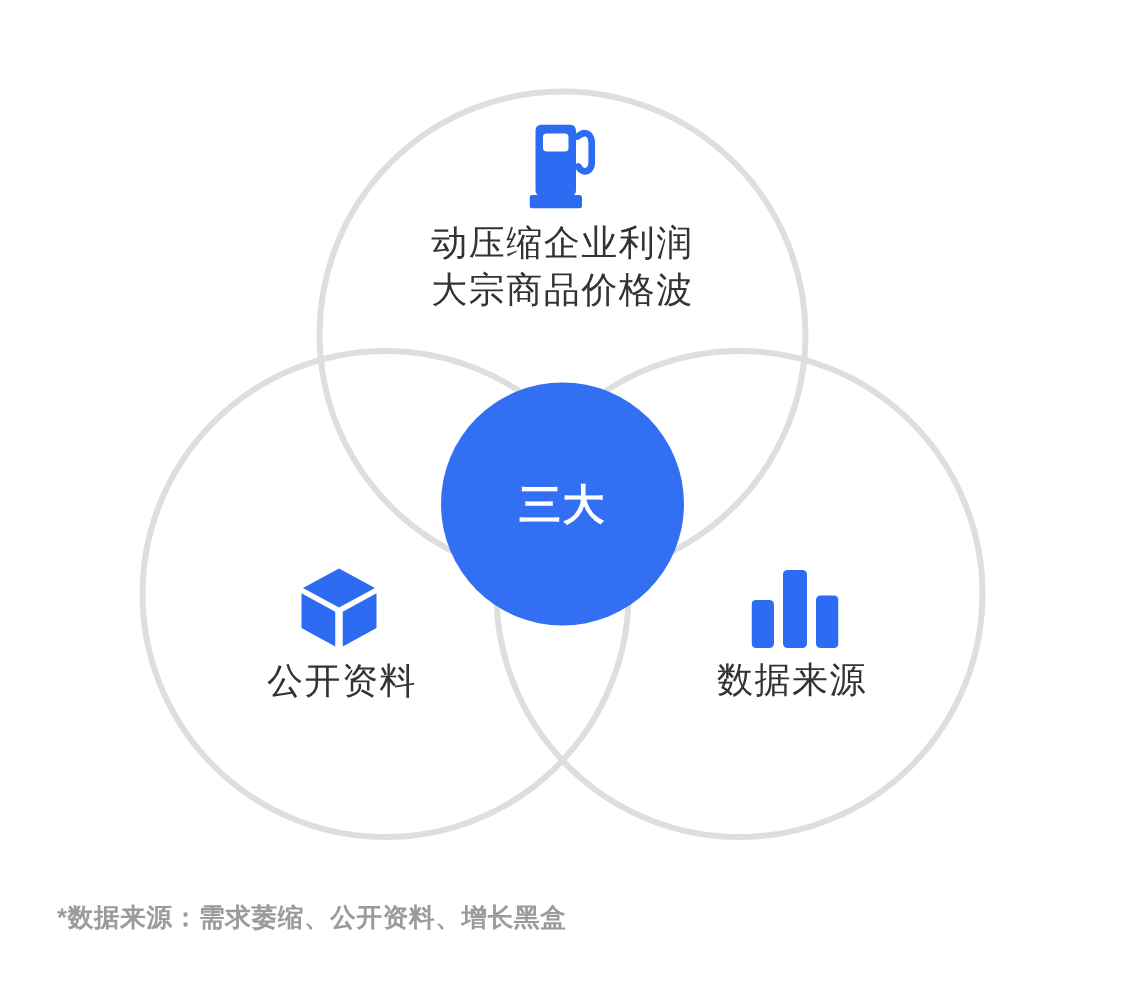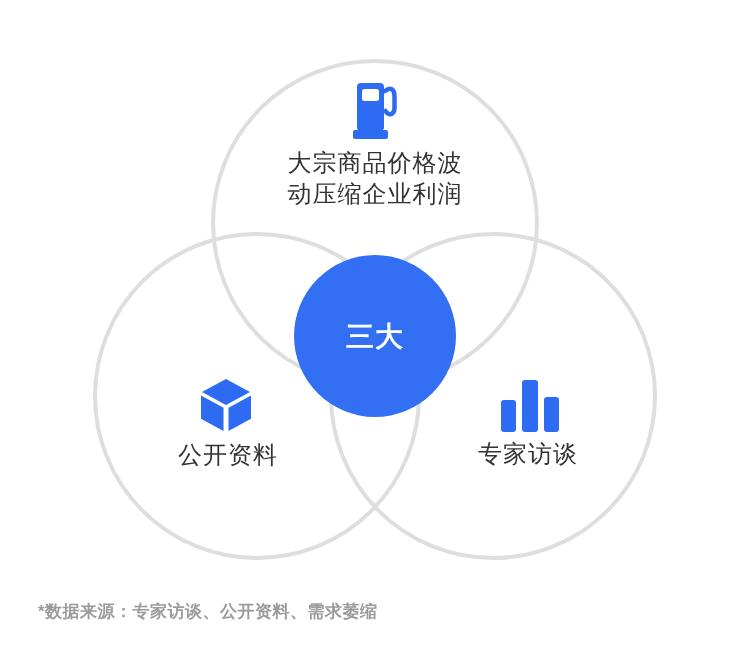--- a/index.html
+++ b/index.html
@@ -65,37 +65,37 @@
 
   <span class="icon icon-pump">
     <svg width="44" height="56" viewBox="0 0 44 56" aria-hidden="true">
       <rect x="4" y="0" width="27" height="48" rx="4" fill="currentColor"></rect>
       <rect x="9" y="6" width="17" height="12" rx="2.5" fill="#ffffff"></rect>
       <rect x="0" y="47" width="35" height="9" rx="2" fill="currentColor"></rect>
       <path d="M32 8 C38 3 41.5 7 41.5 13 L41.5 25 C41.5 31 37 32.5 34 30 L32.5 28" fill="none" stroke="currentColor" stroke-width="4.5" stroke-linecap="round"></path>
     </svg>
   </span>
   <div class="label label-top">
+    <div>动压缩企业利润</div>
     <div>大宗商品价格波</div>
-    <div>动压缩企业利润</div>
   </div>
 
   <span class="icon icon-cube">
     <svg width="56" height="54" viewBox="0 0 56 54" aria-hidden="true">
       <polygon points="28,1 52,14 28,27 4,14" fill="currentColor"></polygon>
       <polygon points="3,17.5 25.5,29.8 25.5,53 3,40.7" fill="currentColor"></polygon>
       <polygon points="53,17.5 30.5,29.8 30.5,53 53,40.7" fill="currentColor"></polygon>
     </svg>
   </span>
   <div class="label label-bl">公开资料</div>
 
   <span class="icon icon-bars">
     <svg width="58" height="52" viewBox="0 0 58 52" aria-hidden="true">
       <rect x="0" y="20" width="15" height="32" rx="3" fill="currentColor"></rect>
       <rect x="21" y="0" width="16" height="52" rx="3" fill="currentColor"></rect>
       <rect x="43" y="17" width="15" height="35" rx="3" fill="currentColor"></rect>
     </svg>
   </span>
-  <div class="label label-br">专家访谈</div>
+  <div class="label label-br">数据来源</div>
 
-  <div class="footnote">*数据来源：专家访谈、公开资料、需求萎缩</div>
+  <div class="footnote">*数据来源：需求萎缩、公开资料、增长黑盒</div>
 
 </div>
 
 </body></html>

